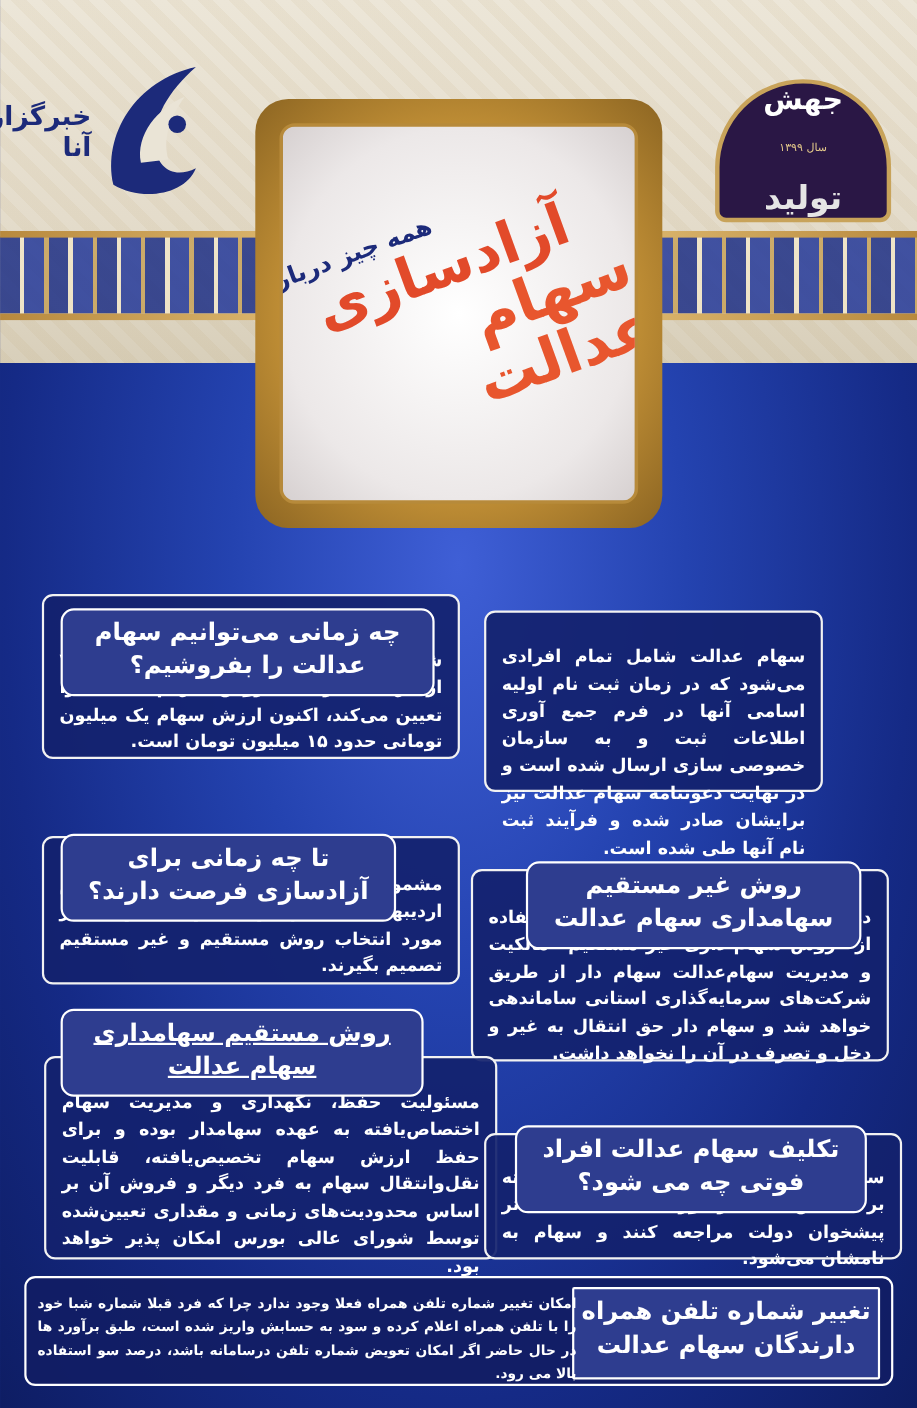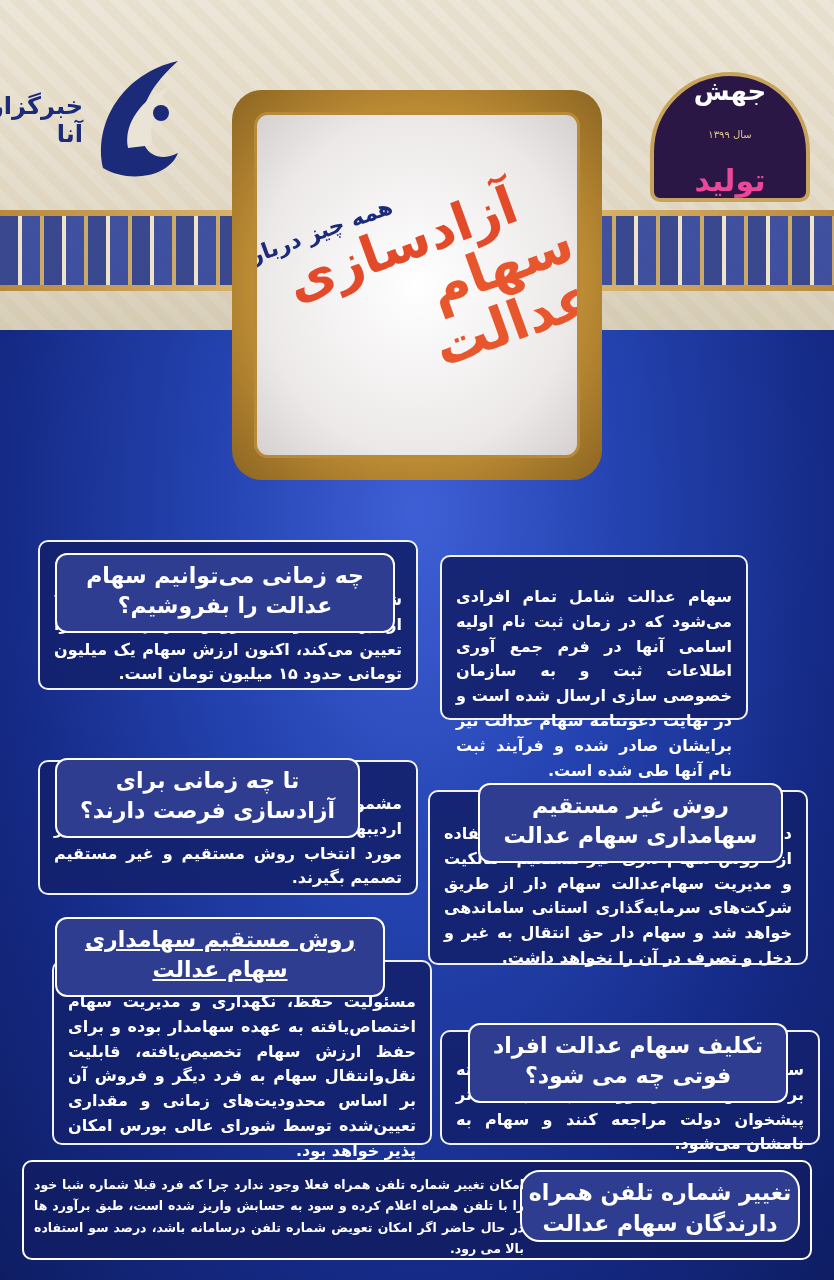--- a/index.html
+++ b/index.html
@@ -46,21 +46,21 @@
   .badge {
     position: absolute; left: 650px; top: 72px; width: 160px; height: 130px;
     background: #2a1745;
     border: 4px solid #c8a35a;
     border-radius: 80px 80px 10px 10px;
     display: flex; flex-direction: column; align-items: center; justify-content: space-between;
     color: #fff;
   }
   .badge .b1 { font-size: 26px; font-weight: bold; color: #fff; }
   .badge .b2 { font-size: 10px; color: #e4c98a; }
-  .badge .b3 { font-size: 30px; font-weight: bold; color: #ec4899; }
+  .badge .b3 { font-size: 30px; font-weight: bold; color: #e5e5e5; }
   
   .frame {
     position: absolute; left: 232px; top: 90px; width: 370px; height: 390px;
     background: radial-gradient(ellipse at center, #f0c96c 0%, #c79438 55%, #8c6522 100%);
     border-radius: 30px;
     padding: 22px;
   }
   .frame-inner {
     width: 100%; height: 100%;
     background: radial-gradient(ellipse at center, #ffffff 0%, #ece8e8 70%, #d6d0d0 100%);
@@ -106,22 +106,22 @@
     font-weight: bold;
     color: #ffffff;
   }
   .footer {
     position: absolute; left: 22px; top: 1160px; width: 790px; height: 100px;
     background: rgba(18,30,100,0.95);
     border: 2px solid #ffffff;
     border-radius: 10px;
   }
   .footer-title {
-    position: absolute; right: 10px; top: 8px; width: 280px; height: 72px;
-    background: #2e3d8f; border: 2px solid #fff; border-radius: 20px;
+    position: absolute; right: 10px; top: 8px; width: 280px; height: 84px;
+    background: #2e3d8f; border: 2px solid #fff; border-radius: 2px;
     color: #fff; font-weight: bold; font-size: 22px; text-align: center; line-height: 1.4;
     padding-top: 6px;
   }
   .footer-body {
     position: absolute; left: 10px; top: 12px; width: 490px;
     color: #fff; font-size: 12.5px; line-height: 1.7; font-weight: bold; text-align: justify;
   }
 </style>
 </head>
 <body>
@@ -171,21 +171,21 @@
   <div class="card" style="left:38px; top:760px; width:380px; height:135px; padding-top:30px;">
     <div class="card-body">مشمولان سهام عدالت سی روز ( از دهم اردیبهشت تا دهم خرداد) فرصت دارند تا در مورد انتخاب روش مستقیم و غیر مستقیم تصمیم بگیرند.</div>
   </div>
   <div class="card-title" style="left:55px; top:710px; width:305px; height:80px;">تا چه زمانی برای آزادسازی فرصت دارند؟</div>
 
   <div class="card" style="left:428px; top:790px; width:380px; height:175px; padding-top:30px;">
     <div class="card-body">در طرح آزاد سازی سهام عدالت با استفاده از «روش سهام داری غیر مستقیم» مالکیت و مدیریت سهام‌عدالت سهام دار از طریق شرکت‌های سرمایه‌گذاری استانی ساماندهی خواهد شد و سهام دار حق انتقال به غیر و دخل و تصرف در آن را نخواهد داشت.</div>
   </div>
   <div class="card-title" style="left:478px; top:735px; width:305px; height:80px;">روش غیر مستقیم سهامداری سهام عدالت</div>
 
-  <div class="card" style="left:52px; top:960px; width:380px; height:185px; padding-top:28px;">
+  <div class="card" style="left:40px; top:960px; width:412px; height:185px; padding-top:28px;">
     <div class="card-body">مسئولیت حفظ، نگهداری و مدیریت سهام اختصاص‌یافته به عهده سهامدار بوده و برای حفظ ارزش سهام تخصیص‌یافته، قابلیت نقل‌وانتقال سهام به فرد دیگر و فروش آن بر اساس محدودیت‌های زمانی و مقداری تعیین‌شده توسط شورای عالی بورس امکان پذیر خواهد بود.</div>
   </div>
   <div class="card-title" style="left:55px; top:869px; width:330px; height:80px;text-decoration:underline;">روش مستقیم سهامداری سهام عدالت</div>
 
   <div class="card" style="left:440px; top:1030px; width:380px; height:115px; padding-top:26px;">
     <div class="card-body">سهام متوفی به ورثه قانونی می رسد. ورثه بر اساس انحصار وراثت باید به دفاتر پیشخوان دولت مراجعه کنند و سهام به نامشان می‌شود.</div>
   </div>
   <div class="card-title" style="left:468px; top:975px; width:320px; height:80px;">تکلیف سهام عدالت افراد فوتی چه می شود؟</div>
 
   <div class="footer">

